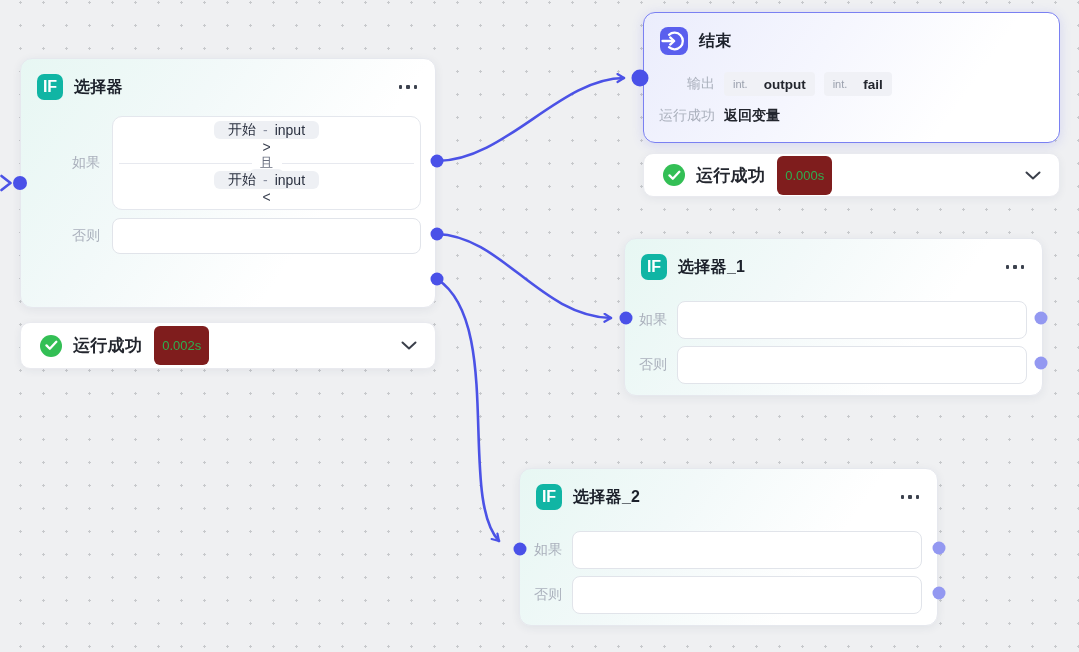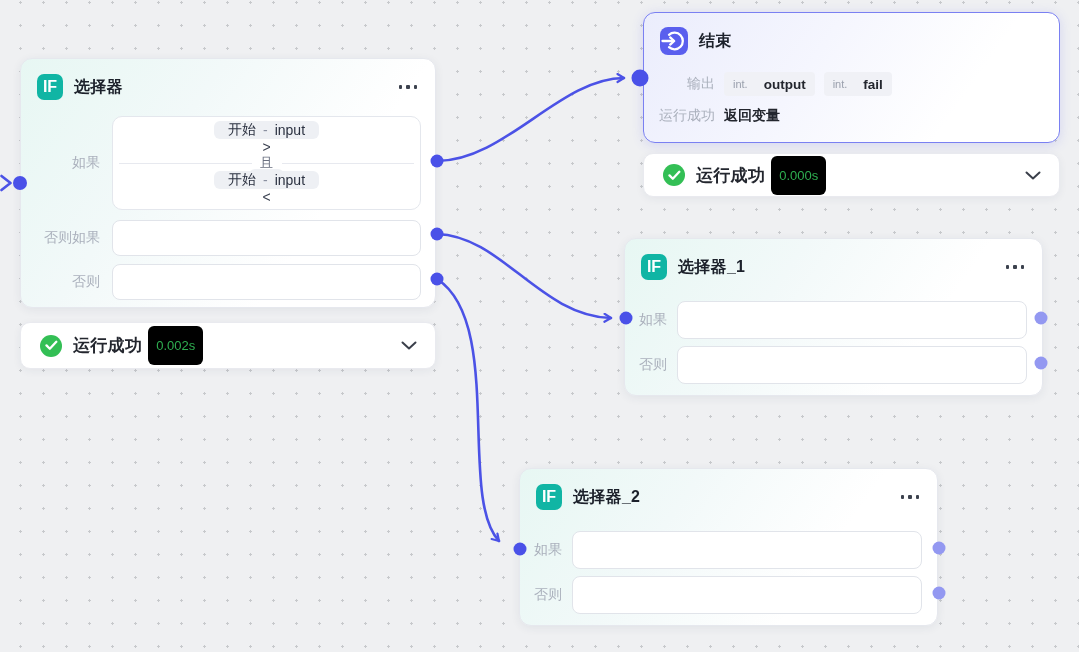--- a/index.html
+++ b/index.html
@@ -72,22 +72,22 @@
 
   
   .status-bar {
     position:absolute; background:#fff; border:1px solid #e9eaef; border-radius:10px;
     box-shadow:0 2px 8px rgba(40,50,90,0.06); display:flex; align-items:center;
     padding:0 18px 0 19px; z-index:3;
   }
   .check-circle { width:22px; height:22px; border-radius:50%; background:#33bf55;
     display:flex; align-items:center; justify-content:center; flex:0 0 22px; }
   .status-text { font-size:17px; font-weight:bold; color:#23262e; margin-left:11px; letter-spacing:0.3px; }
-  .time-badge { background:#000000; color:#2eae50; font-size:13px; border-radius:6px;
-    padding:12px 8px; margin-left:6px; }
+  .time-badge { background:#7f1d1d; color:#2eae50; font-size:13px; border-radius:6px;
+    padding:12px 8px; margin-left:12px; }
   .chev { margin-left:auto; display:flex; cursor:pointer; }
 
   .end-selected { border:1.5px solid #7a80f2; box-shadow:0 2px 12px rgba(90,95,240,0.18); }
 </style>
 </head>
 <body>
 
 <div class="canvas">
 
   <div class="node teal-grad" style="left:20px; top:58px; width:416px; height:250px;">
@@ -123,24 +123,20 @@
           <div class="cond-line">
             <div class="pill ref-pill">
               <span>开始</span>
               <span class="dash">-</span>
               <span>input</span>
             </div>
             <span class="op">&lt;</span>
           </div>
         </div>
       </div>
-      <div class="row" style="margin-top:10px;">
-        <span class="row-label">否则如果</span>
-        <div class="empty-input"></div>
-      </div>
       <div class="row" style="margin-top:8px;">
         <span class="row-label">否则</span>
         <div class="empty-input"></div>
       </div>
     </div>
   </div>
 
   <div class="status-bar" style="left:20px; top:322px; width:416px; height:47px;">
     <span class="check-circle">
       <svg width="13" height="11" viewBox="0 0 13 11">

